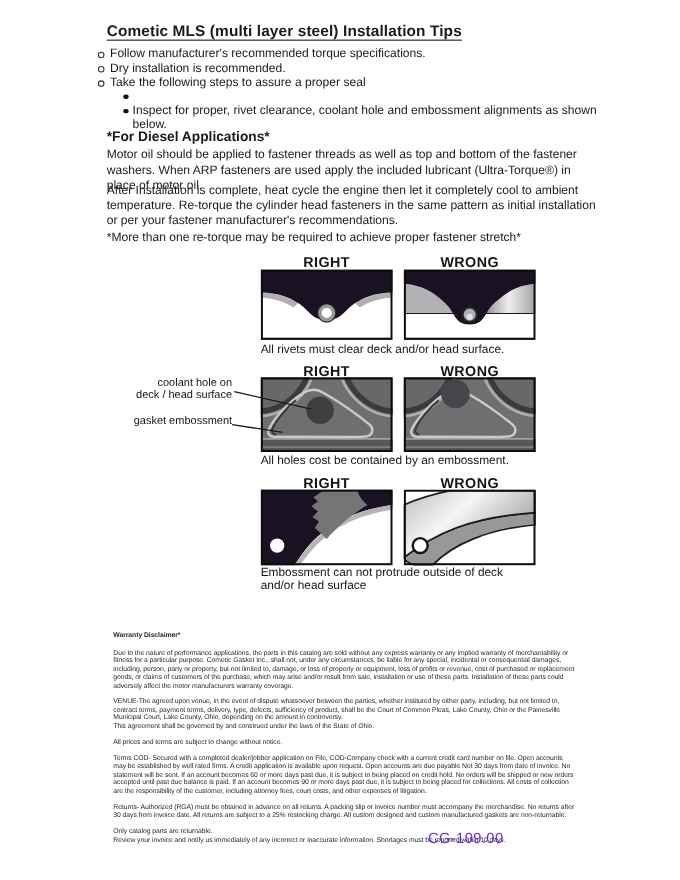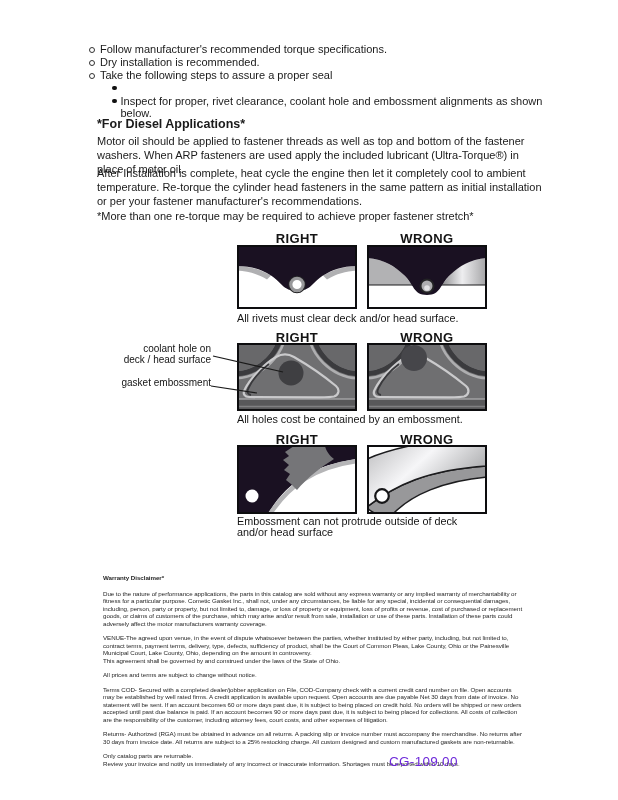--- a/index.html
+++ b/index.html
@@ -36,20 +36,21 @@
   .legal{left:103px;top:574px;width:420px;font-size:6.2px;line-height:7.5px;color:#262626;letter-spacing:-.05px;}
   .legal p{margin:0 0 7px 0;}
   .legal .lh{font-weight:bold;margin-bottom:8px;}
   .footer{left:389px;top:754px;font-size:13.5px;letter-spacing:.3px;color:#6d28d9;}
 </style>
 </head>
 <body>
 
 <div class="page">
 
+  <h1 class="abs title">Cometic MLS (multi layer steel) Installation Tips</h1>
 
   <div class="abs bullets">
     <div class="brow">
       <span class="m-o"></span>
       <span>Follow manufacturer's recommended torque specifications.</span>
     </div>
     <div class="brow">
       <span class="m-o"></span>
       <span>Dry installation is recommended.</span>
     </div>

